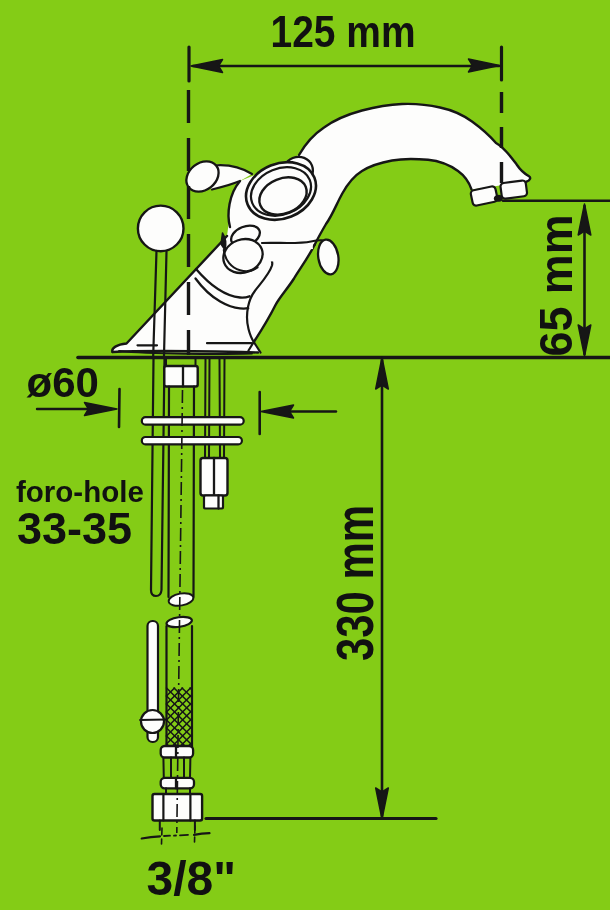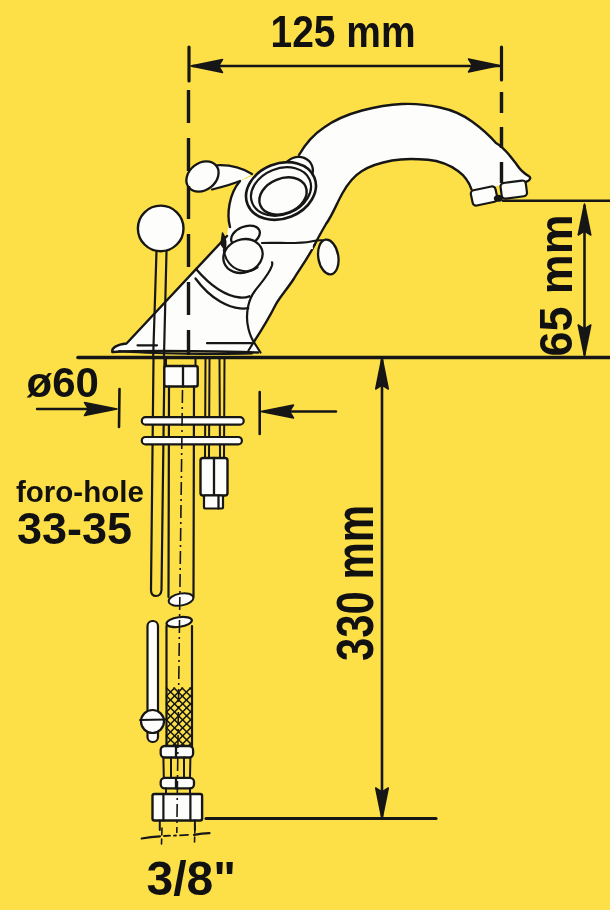--- a/index.html
+++ b/index.html
@@ -1,16 +1,16 @@
 <!DOCTYPE html>
 <html><head>
 <meta charset="utf-8">
 <style>
   html,body{margin:0;padding:0;background:#ffffff;}
-  #page{width:610px;height:910px;position:relative;background:#fde047;overflow:hidden;}
+  #page{width:610px;height:910px;position:relative;background:#84cc16;overflow:hidden;}
   svg{display:block;}
   text{font-family:"Liberation Sans",sans-serif;font-weight:bold;fill:#111;}
 </style>
 </head>
 <body>
 <div id="page">
 <svg width="610" height="910" viewBox="0 0 610 910">
 <g fill="none" stroke="#161616" stroke-width="2.3" stroke-linecap="round" stroke-linejoin="round">
 
 <g id="dim125">

